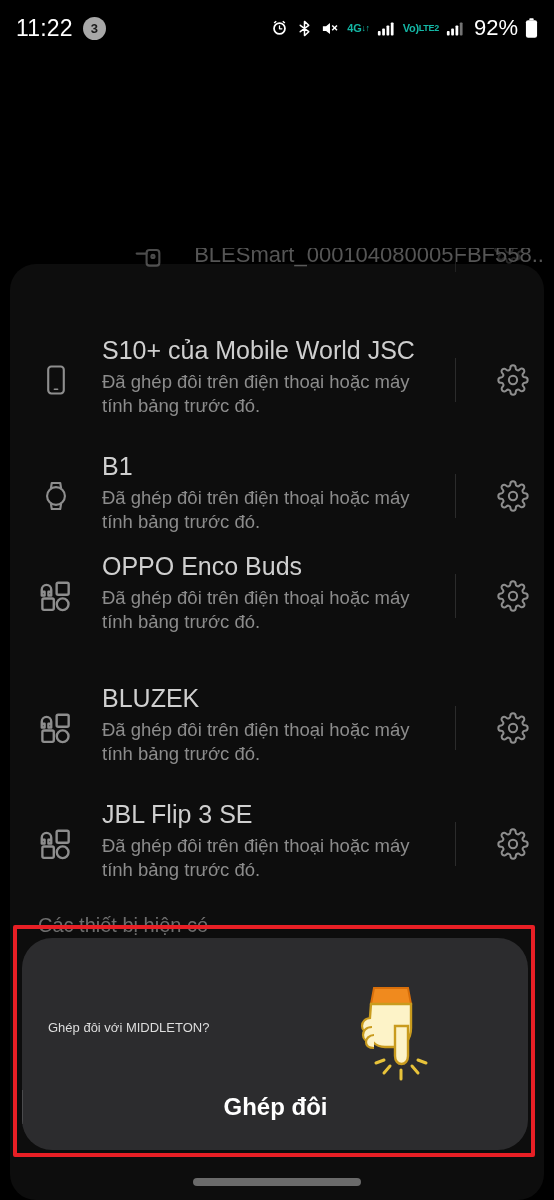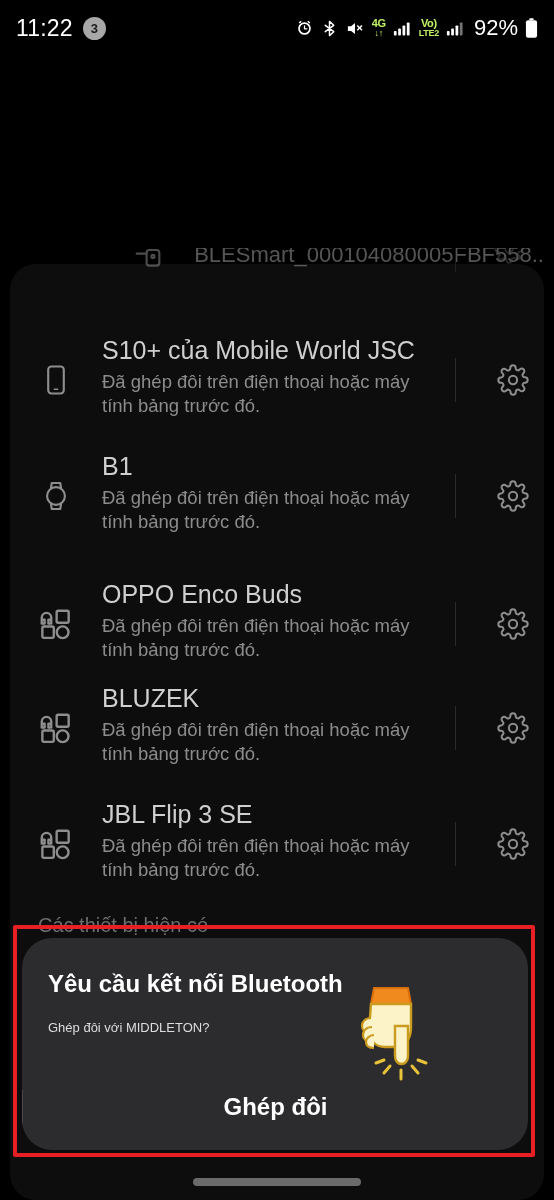--- a/index.html
+++ b/index.html
@@ -30,22 +30,22 @@
     margin-left:10px;
     width:23px; height:23px; border-radius:50%;
     background:#a8a8a8; color:#1a1a1a;
     font-size:13px; font-weight:600;
     display:flex; align-items:center; justify-content:center;
   }
   .sb-spacer { flex:1; }
   .sb-icons { display:flex; align-items:center; gap:7px; }
   .sb-icons svg { display:block; }
   .sb-net {
-    display:flex; flex-direction:column; align-items:center;
-    line-height:1; color:#bef264;
+    display:flex; flex-direction:row; align-items:center;
+    line-height:1; color:#14b8a6;
   }
   .sb-net .l1 { font-size:11px; font-weight:700; letter-spacing:-0.3px; }
   .sb-net .l2 { font-size:9px; font-weight:700; letter-spacing:-0.3px; }
   .sb-batt-text { font-size:22px; color:#fff; margin-left:2px; }
 
   
   .appbar {
     position:absolute; top:84px; left:0; right:0; height:58px;
     display:flex; align-items:center; padding:0 20px;
   }
@@ -316,21 +316,21 @@
       </span>
       <span class="vdiv"></span>
       <span class="gearbtn">
         <svg width="32" height="32" viewBox="0 0 24 24" fill="none" stroke="#8e8e8e" stroke-width="1.5">
           <circle cx="12" cy="12" r="3.1"></circle>
           <path d="M19.4 15a1.6 1.6 0 0 0 .3 1.8l.1.1a2 2 0 1 1-2.8 2.8l-.1-.1a1.6 1.6 0 0 0-1.8-.3 1.6 1.6 0 0 0-1 1.5V21a2 2 0 1 1-4 0v-.1A1.6 1.6 0 0 0 9 19.4a1.6 1.6 0 0 0-1.8.3l-.1.1a2 2 0 1 1-2.8-2.8l.1-.1a1.6 1.6 0 0 0 .3-1.8 1.6 1.6 0 0 0-1.5-1H3a2 2 0 1 1 0-4h.1A1.6 1.6 0 0 0 4.6 9a1.6 1.6 0 0 0-.3-1.8l-.1-.1a2 2 0 1 1 2.8-2.8l.1.1a1.6 1.6 0 0 0 1.8.3H9a1.6 1.6 0 0 0 1-1.5V3a2 2 0 1 1 4 0v.1a1.6 1.6 0 0 0 1 1.5 1.6 1.6 0 0 0 1.8-.3l.1-.1a2 2 0 1 1 2.8 2.8l-.1.1a1.6 1.6 0 0 0-.3 1.8V9a1.6 1.6 0 0 0 1.5 1H21a2 2 0 1 1 0 4h-.1a1.6 1.6 0 0 0-1.5 1z"></path>
         </svg>
       </span>
     </div>
 
-    <div class="device" style="top:330px">
+    <div class="device" style="top:302px">
       <span class="icon">
         <svg width="38" height="38" viewBox="0 0 24 24" fill="none" stroke="#8e8e8e" stroke-width="1.5" stroke-linejoin="round" stroke-linecap="round">
           <path d="M3 9.5V8a3 3 0 0 1 6 0v1.5M3 9.3h1.8v2.4H3zM7.2 9.3H9v2.4H7.2z"></path>
           <rect x="12.4" y="3.6" width="7.6" height="7.6" rx="1"></rect>
           <rect x="3.4" y="13.6" width="7.2" height="7.2" rx="1"></rect>
           <circle cx="16.2" cy="17.2" r="3.7"></circle>
         </svg>
       </span>
       <span class="texts">
         <div class="name">OPPO Enco Buds</div>
@@ -387,21 +387,20 @@
           <path d="M19.4 15a1.6 1.6 0 0 0 .3 1.8l.1.1a2 2 0 1 1-2.8 2.8l-.1-.1a1.6 1.6 0 0 0-1.8-.3 1.6 1.6 0 0 0-1 1.5V21a2 2 0 1 1-4 0v-.1A1.6 1.6 0 0 0 9 19.4a1.6 1.6 0 0 0-1.8.3l-.1.1a2 2 0 1 1-2.8-2.8l.1-.1a1.6 1.6 0 0 0 .3-1.8 1.6 1.6 0 0 0-1.5-1H3a2 2 0 1 1 0-4h.1A1.6 1.6 0 0 0 4.6 9a1.6 1.6 0 0 0-.3-1.8l-.1-.1a2 2 0 1 1 2.8-2.8l.1.1a1.6 1.6 0 0 0 1.8.3H9a1.6 1.6 0 0 0 1-1.5V3a2 2 0 1 1 4 0v.1a1.6 1.6 0 0 0 1 1.5 1.6 1.6 0 0 0 1.8-.3l.1-.1a2 2 0 1 1 2.8 2.8l-.1.1a1.6 1.6 0 0 0-.3 1.8V9a1.6 1.6 0 0 0 1.5 1H21a2 2 0 1 1 0 4h-.1a1.6 1.6 0 0 0-1.5 1z"></path>
         </svg>
       </span>
     </div>
 
   </div>
 
   <div class="avail-heading">Các thiết bị hiện có</div>
 
   <div class="dialog">
-    <div class="dtitle">Yêu cầu kết nối Bluetooth</div>
     <div class="dmsg">Ghép đôi với MIDDLETON?</div>
     <div class="actions">
       <div class="sep"></div>
       <div class="btn">Ghép đôi</div>
     </div>
   </div>
 
   <div class="hand">
     <svg width="86" height="104" viewBox="0 0 86 104">
       <g>

